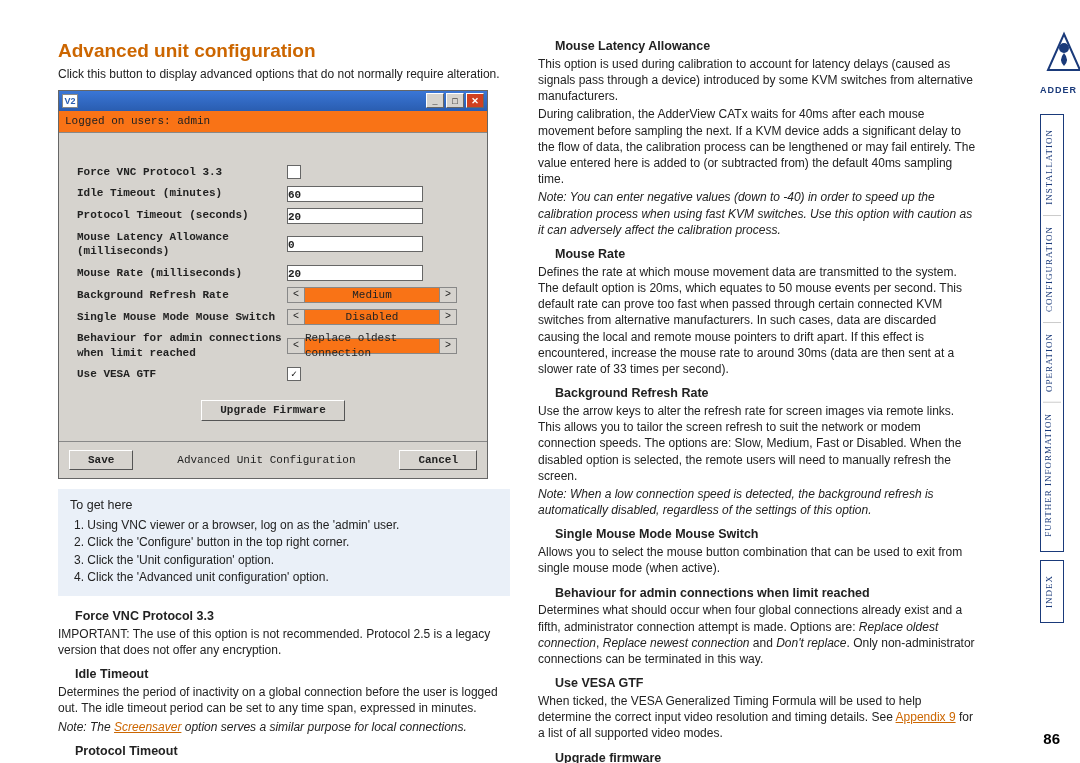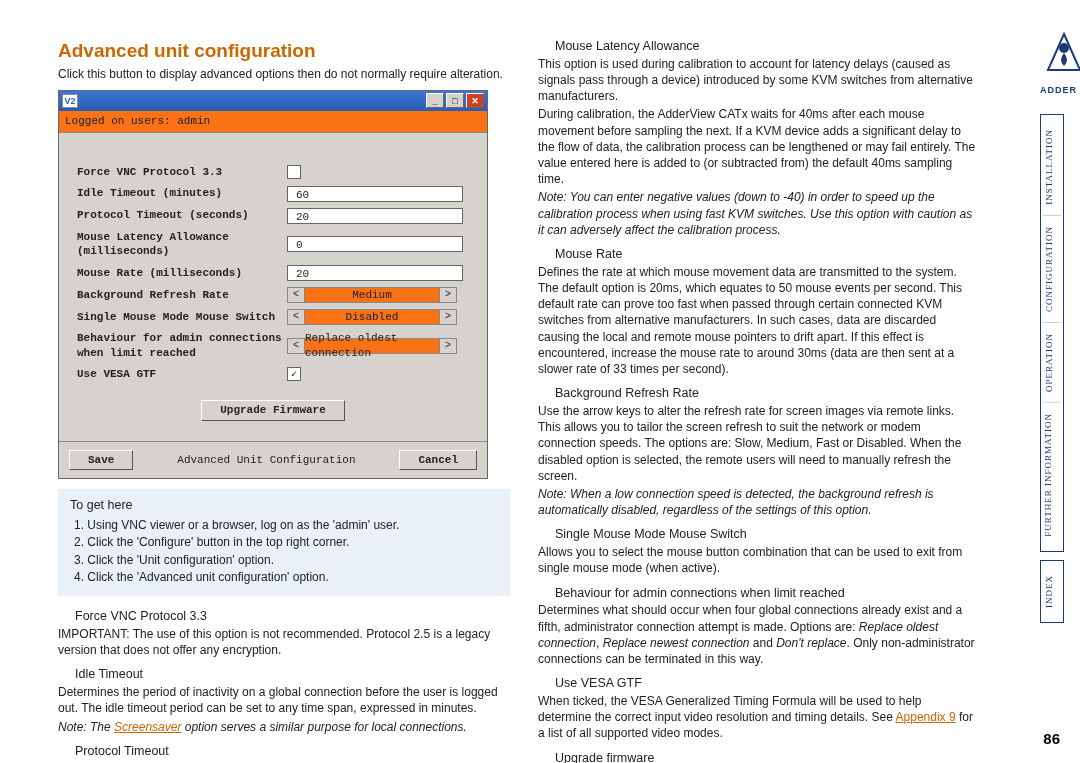--- a/index.html
+++ b/index.html
@@ -84,24 +84,25 @@
     width: 14px; height: 14px;
     background: #fff;
     border: 1px solid #666;
     display: inline-flex; align-items: center; justify-content: center;
     font-size: 10px;
   }
   .txt {
     background: #fff;
     border: 1px solid #666;
     height: 16px;
-    padding: 1px 8px;
+    padding: 1px 0;
     font-family: "Courier New", monospace;
     font-size: 11px;
-    width: 176px;
+    width: 136px;
+    font-weight: bold;
   }
   .spinner-group { display: flex; }
   .spin-btn {
     width: 18px; height: 16px;
     border: 1px solid #888;
     background: #d6d3ce;
     display: flex; align-items: center; justify-content: center;
     font-size: 10px;
   }
   .spin-val {
@@ -132,21 +133,21 @@
   }
   .footer-title { font-family: "Courier New", monospace; font-size: 11px; }
   .togethere {
     background: #eaf0f8;
     padding: 8px 12px 10px 12px;
     margin-bottom: 12px;
   }
   .togethere h4 { font-size: 12.5px; font-weight: normal; margin-bottom: 3px; }
   .togethere ol li { margin: 1px 0; }
   .togethere ol { list-style-position: inside; padding-left: 4px; }
-  h4.sec { font-size: 12.5px; font-weight: normal; margin-top: 8px; margin-bottom: 1px; padding-left: 17px; }
+  h4.sec { font-size: 12.5px; font-weight: bold; margin-top: 8px; margin-bottom: 1px; padding-left: 17px; }
   .body-text { margin-bottom: 2px; }
   .italic { font-style: italic; }
   a.link { color: #cc6600; text-decoration: underline; }
   
   .sidebar {
     position: absolute;
     right: 16px;
     top: 30px;
     width: 60px;
     text-align: center;
@@ -193,21 +194,21 @@
     color: #000000;
   }
 </style>
 </head>
 <body>
 
 <div class="page">
 
   <div class="col-left">
     <h1 class="title">Advanced unit configuration</h1>
-    <p class="intro">Click this button to display advanced options then do not normally require alteration.</p>
+    <p class="intro">Click this button to display advanced options that do not normally require alteration.</p>
 
     <div class="dialog">
       <div class="titlebar">
         <div class="left">
           <span class="vnc-badge">V2</span>
         </div>
         <div class="win-btns">
           <span class="win-btn">_</span>
           <span class="win-btn">□</span>
           <span class="win-btn close">✕</span>

